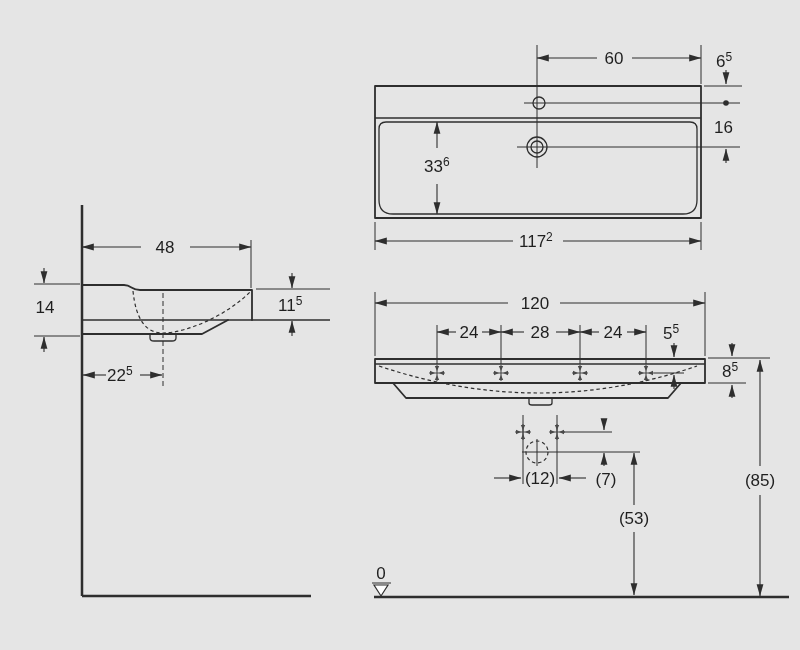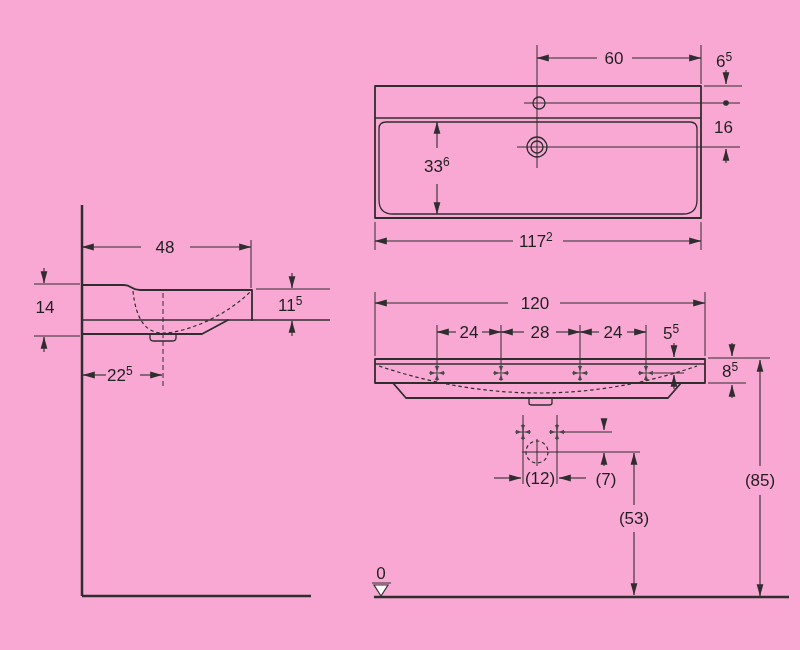--- a/index.html
+++ b/index.html
@@ -1,16 +1,16 @@
 <!DOCTYPE html>
 <html><head>
 <meta charset="utf-8">
 <style>
   html,body{margin:0;padding:0;background:#ffffff;}
-  .stage{position:relative;width:800px;height:650px;background:#f9a8d4;overflow:hidden;}
+  .stage{position:relative;width:800px;height:650px;background:#e5e5e5;overflow:hidden;}
   svg{display:block;}
   text{font-family:"Liberation Sans","DejaVu Sans",sans-serif;fill:#1f1f1f;font-size:17px;}
   .sup{font-size:12px;}
   .obj{stroke:#2e2e2e;stroke-width:1.8;fill:none;stroke-linejoin:round;stroke-linecap:round;}
   .obj2{stroke:#2e2e2e;stroke-width:1.3;fill:none;stroke-linejoin:round;}
   .dim{stroke:#2e2e2e;stroke-width:1.1;fill:none;}
   .ext{stroke:#2e2e2e;stroke-width:1;fill:none;}
   .dash{stroke:#2e2e2e;stroke-width:1.2;fill:none;stroke-dasharray:3.5,2.8;}
   .cdash{stroke:#2e2e2e;stroke-width:1;fill:none;stroke-dasharray:5,3;}
   .thick{stroke:#2e2e2e;stroke-width:2.5;fill:none;}

